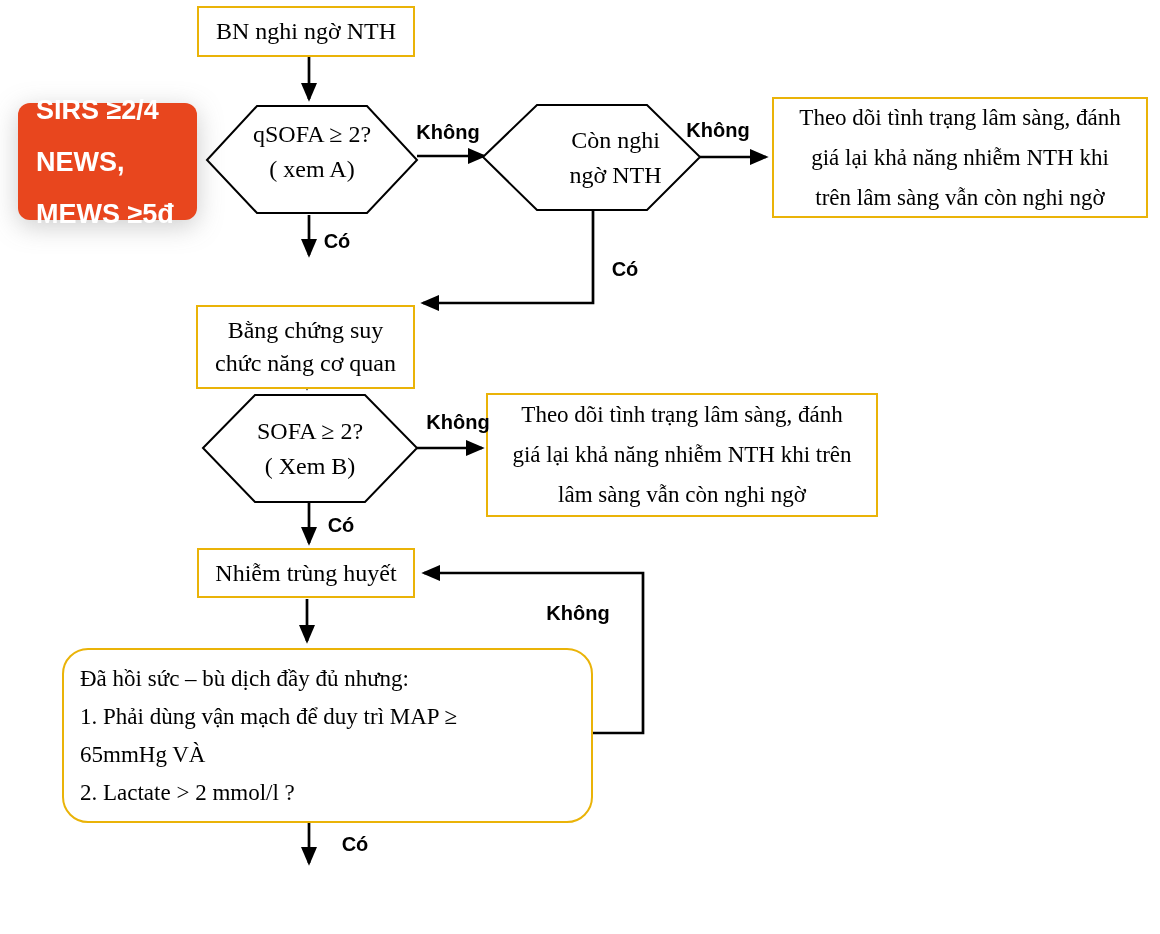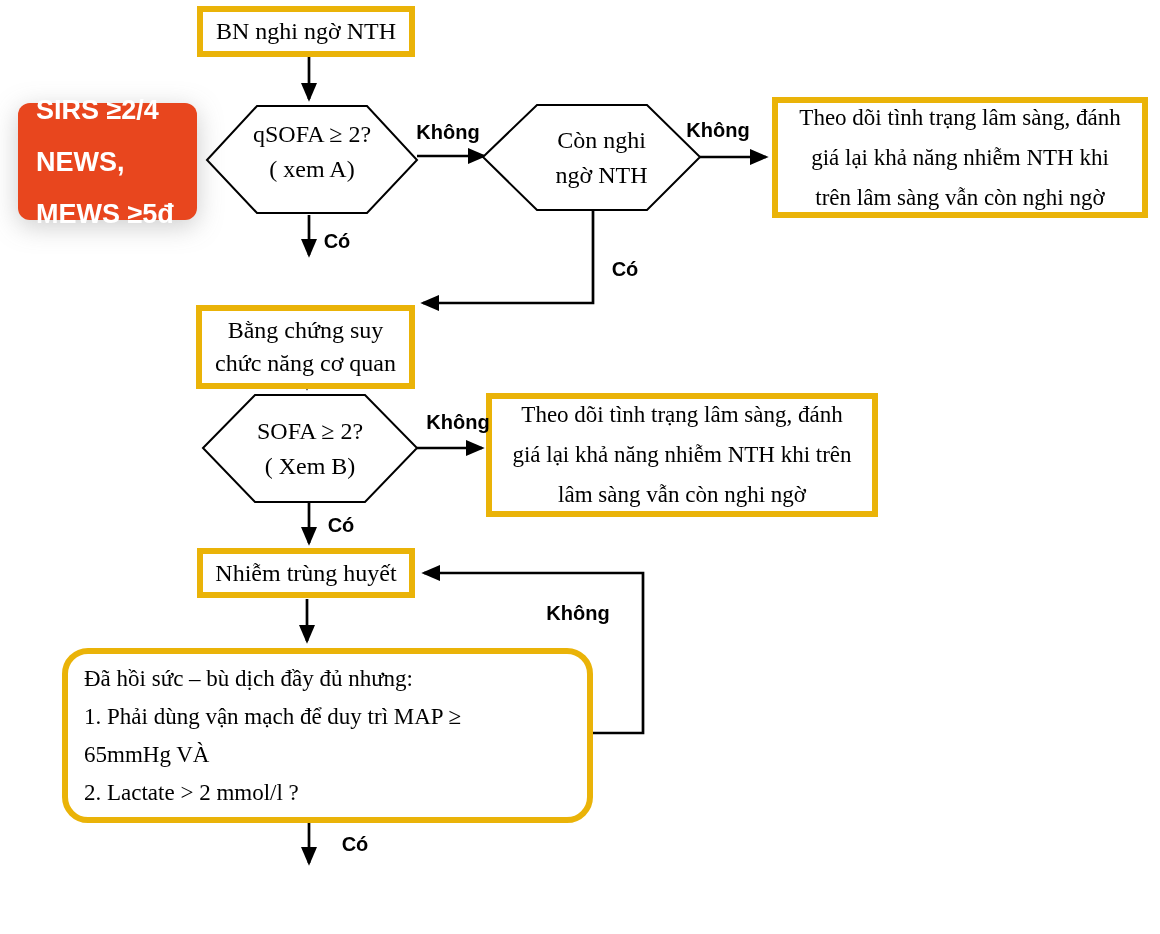--- a/index.html
+++ b/index.html
@@ -15,21 +15,21 @@
   .lines-layer {
     position: absolute;
     left: 0; top: 0;
     width: 1160px; height: 934px;
     z-index: 0;
   }
   .node-box {
     position: absolute;
     box-sizing: border-box;
     background: #ffffff;
-    border: 6px solid #eab308;
+    border: 2px solid #eab308;
     display: flex;
     flex-direction: column;
     align-items: center;
     justify-content: center;
     text-align: center;
     z-index: 1;
   }
   .node-box .tline { white-space: nowrap; }
   .hex-label {
     position: absolute;
@@ -153,21 +153,21 @@
     <span class="tline">65mmHg VÀ</span>
     <span class="tline">2. Lactate &gt; 2 mmol/l ?</span>
   </div>
 
 
   <div class="hex-label fs24" style="left:207px; top:106px; width:210px; height:91px;">
     <span class="tline">qSOFA ≥ 2?</span>
     <span class="tline">( xem A)</span>
   </div>
 
-  <div class="hex-label fs24" style="left:493px; top:105px; width:217px; height:105px;">
+  <div class="hex-label fs24" style="left:507px; top:105px; width:217px; height:105px;">
     <span class="tline">Còn nghi</span>
     <span class="tline">ngờ NTH</span>
   </div>
 
   <div class="hex-label fs24" style="left:203px; top:395px; width:214px; height:107px;">
     <span class="tline">SOFA ≥ 2?</span>
     <span class="tline">( Xem B)</span>
   </div>
 
   <div class="edge-label" style="left:448px; top:132px;">Không</div>

